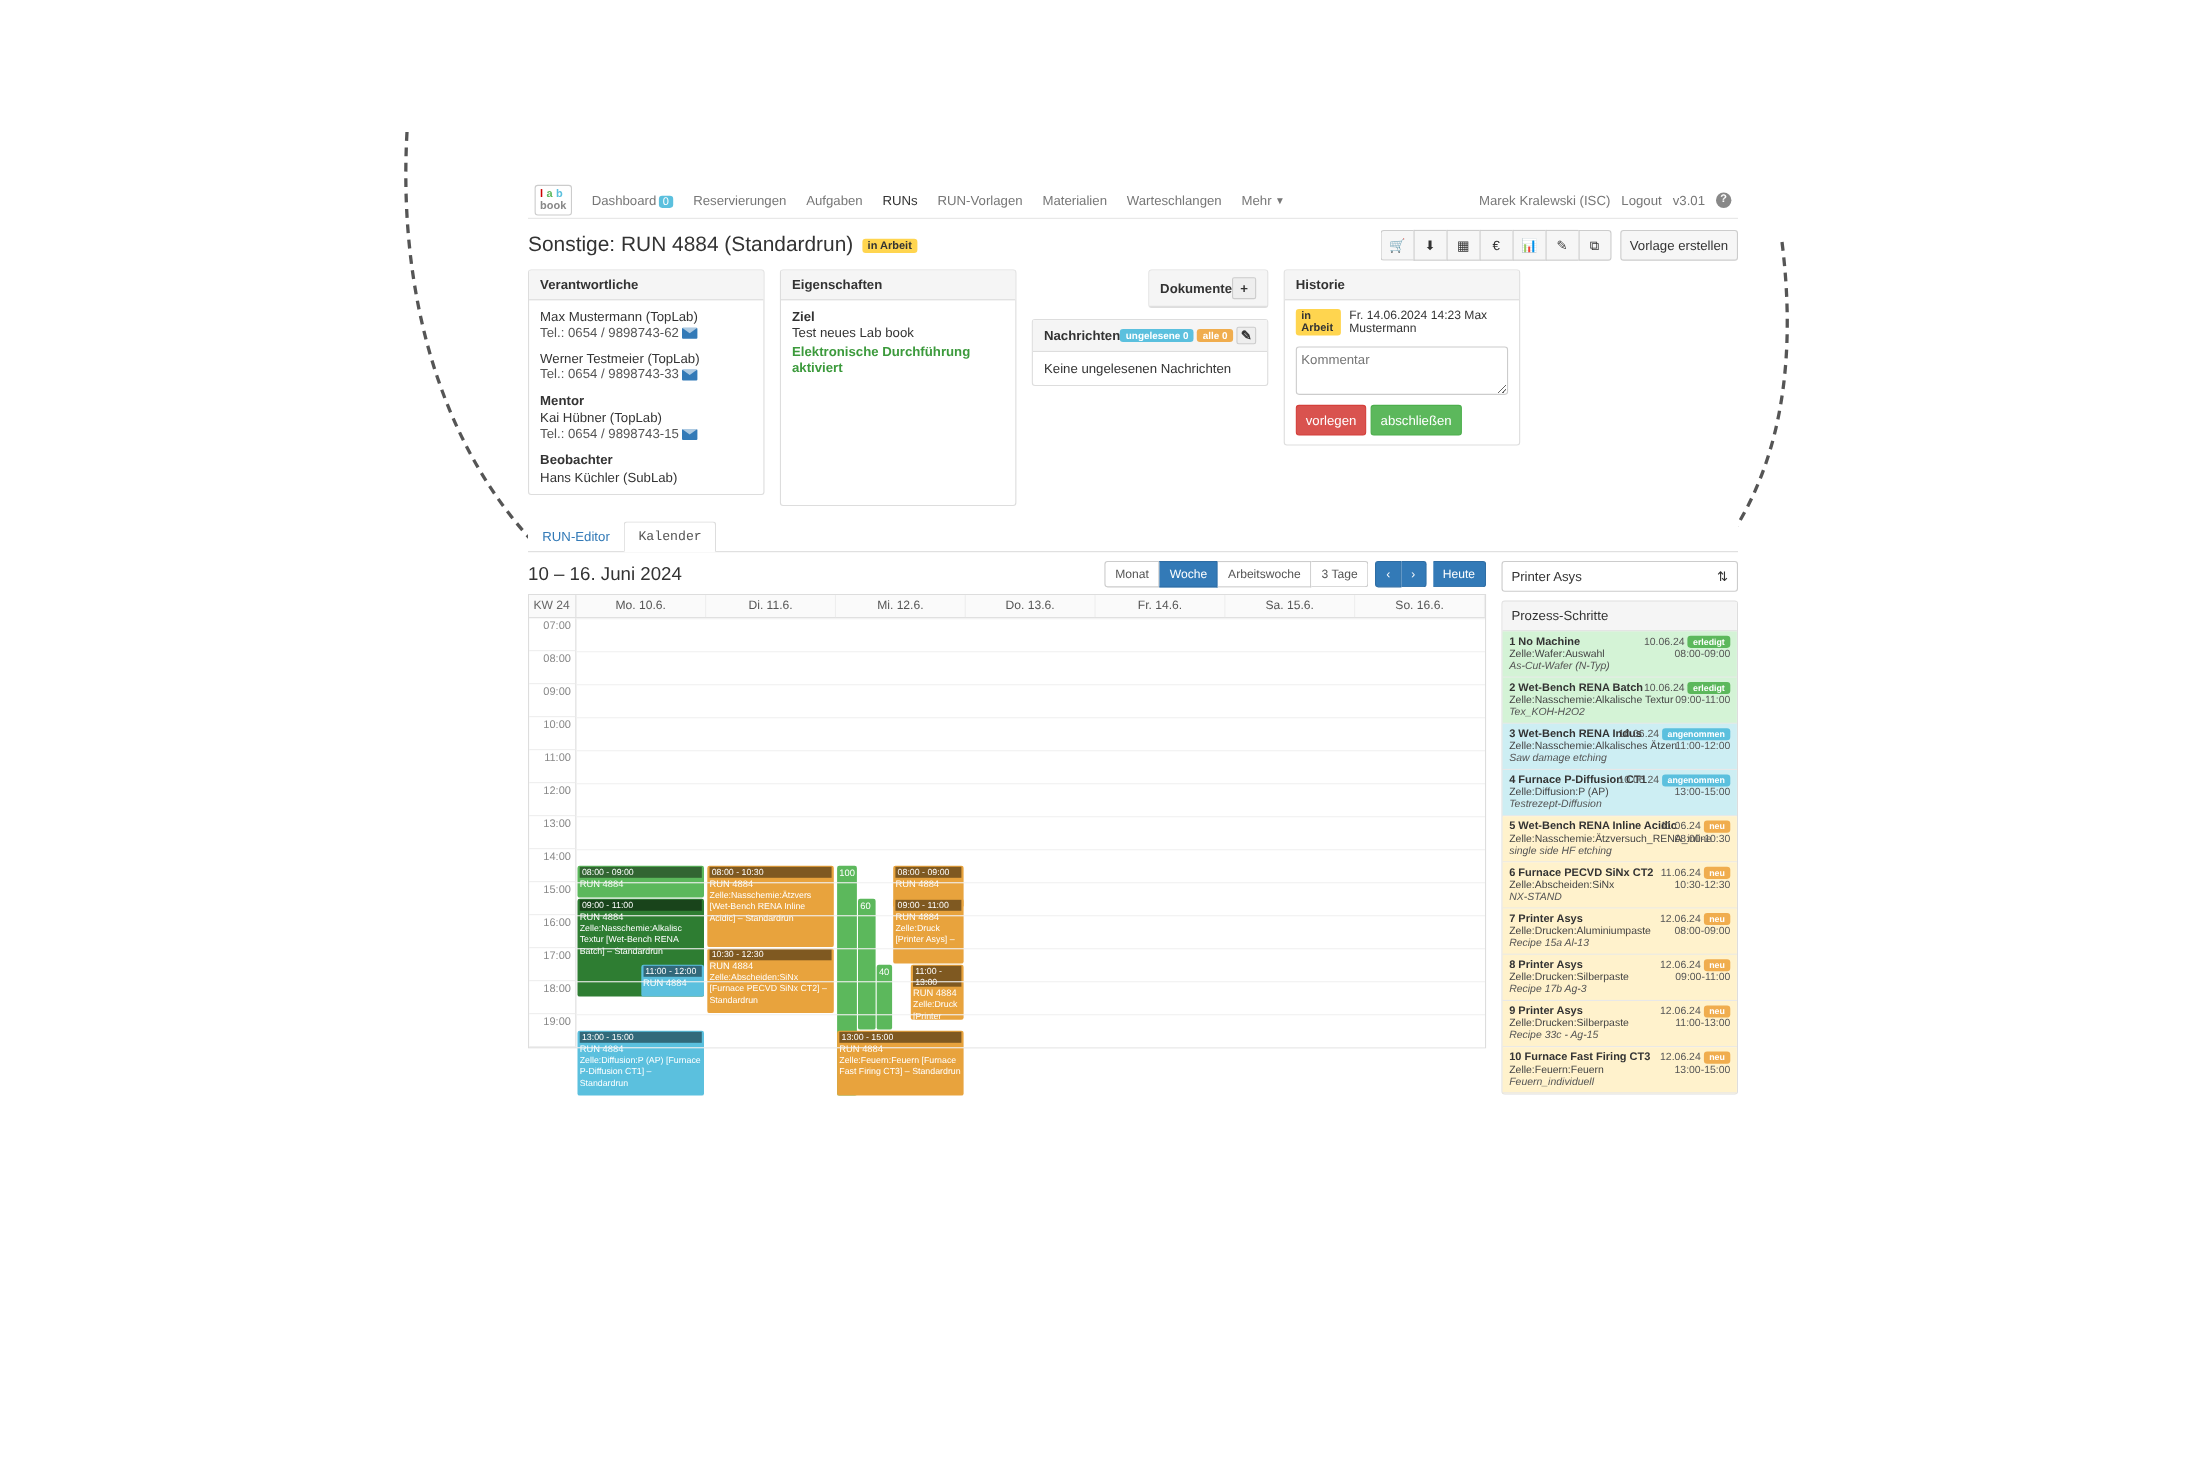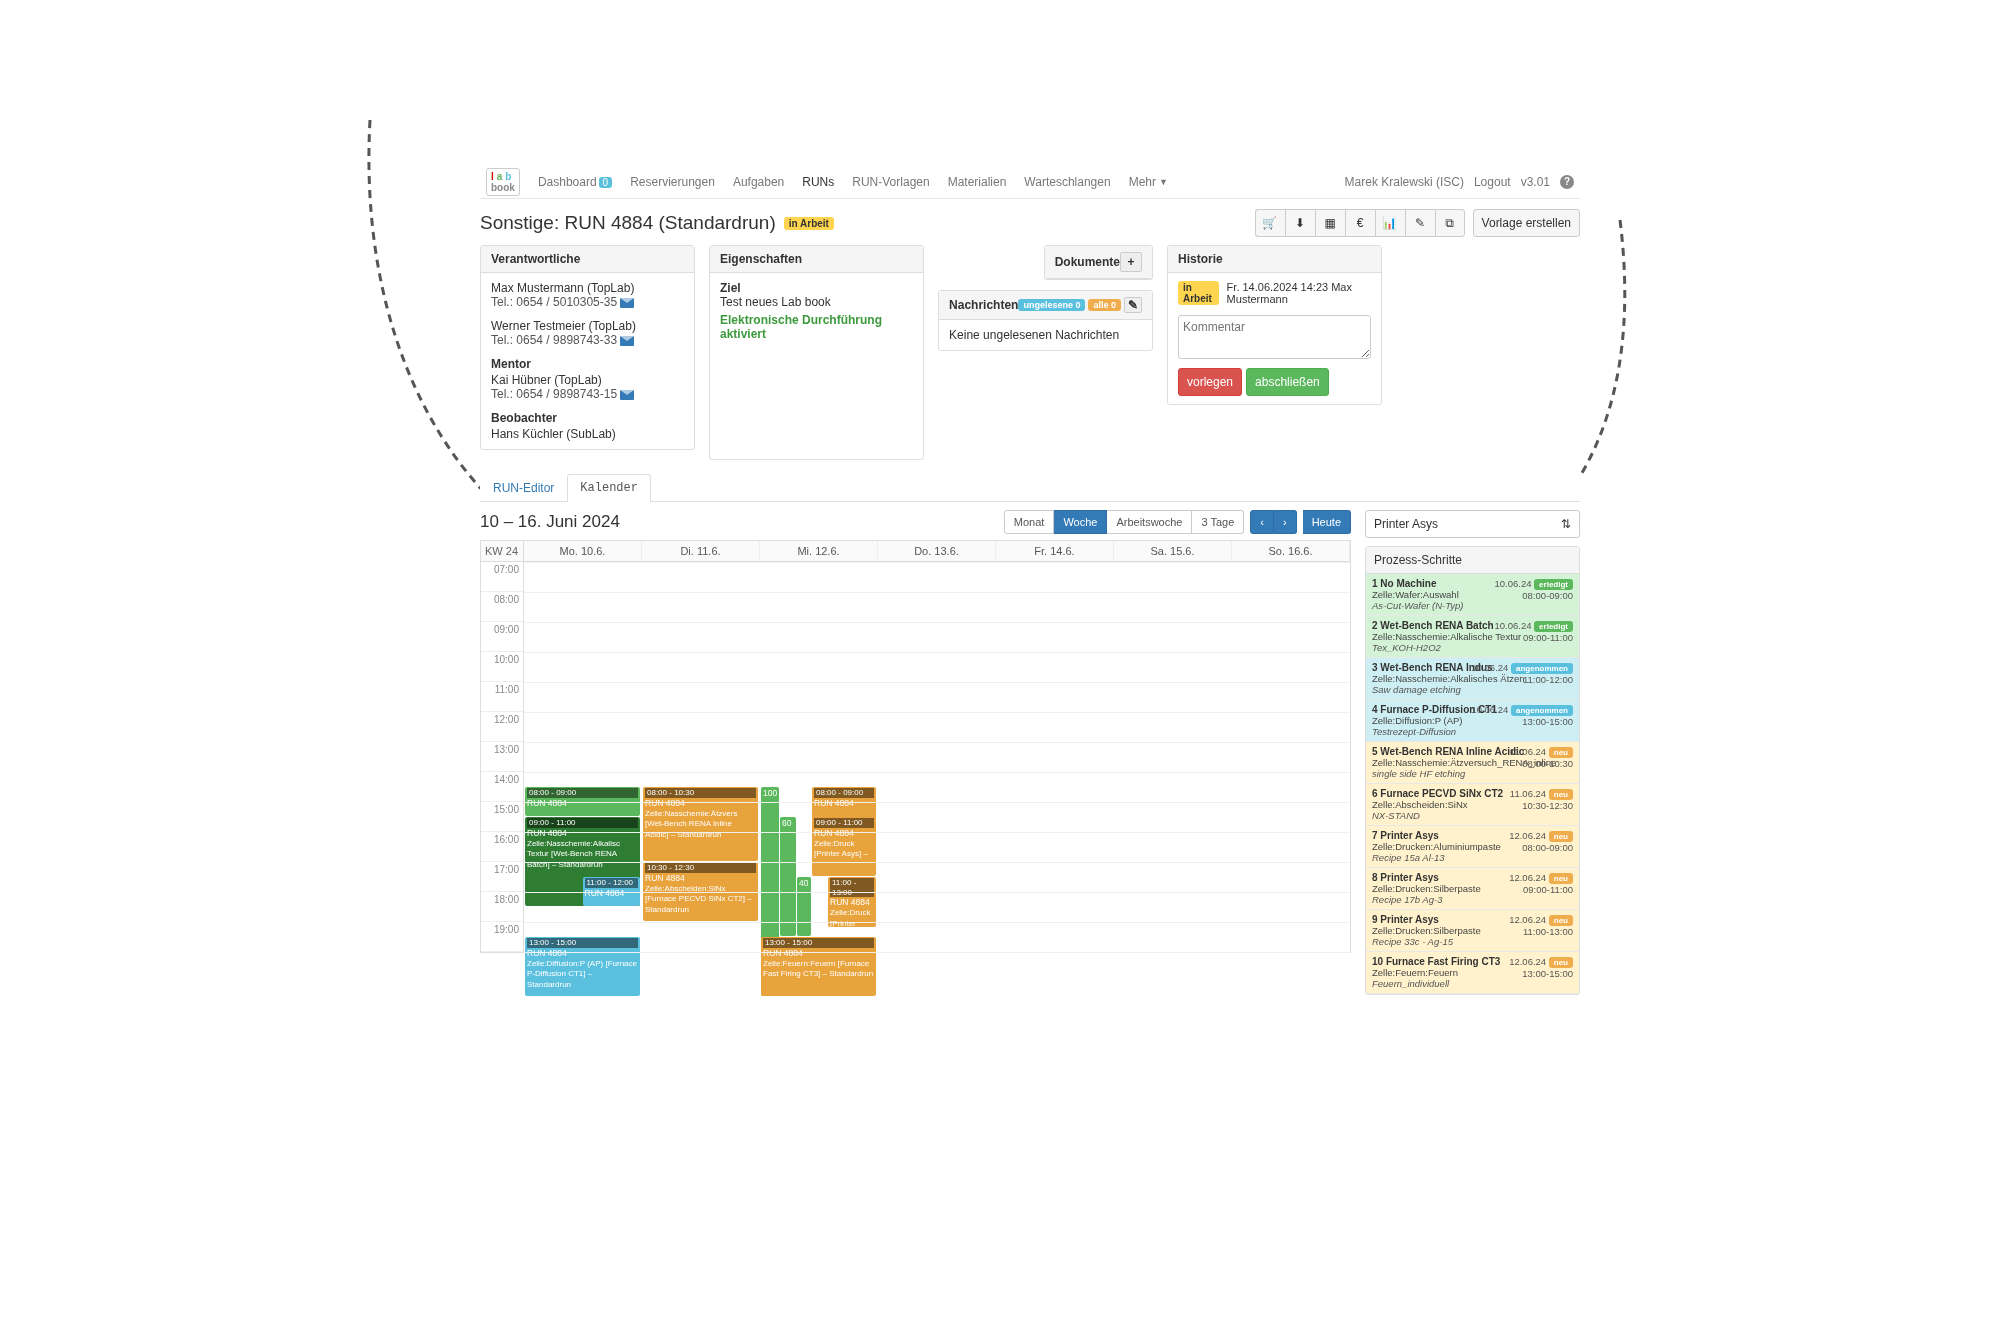--- a/index.html
+++ b/index.html
@@ -176,21 +176,21 @@
       </div>
       <button class="btn">Vorlage erstellen</button>
     </div>
 
     <div class="info-row">
       <div class="panel col1">
         <div class="panel-hd">Verantwortliche</div>
         <div class="panel-bd">
           <div class="person">
             <div>Max Mustermann (TopLab)</div>
-            <div class="subtxt"><span>Tel.: 0654 / 5010305-35</span><span class="env-ic"></span></div>
+            <div class="subtxt"><span>Tel.: 0654 / 9898743-62</span><span class="env-ic"></span></div>
           </div>
           <div class="person">
             <div>Werner Testmeier (TopLab)</div>
             <div class="subtxt"><span>Tel.: 0654 / 9898743-33</span><span class="env-ic"></span></div>
           </div>
           <div class="person">
             <div class="role">Mentor</div>
             <div>Kai Hübner (TopLab)</div>
             <div class="subtxt"><span>Tel.: 0654 / 9898743-15</span><span class="env-ic"></span></div>
           </div>

